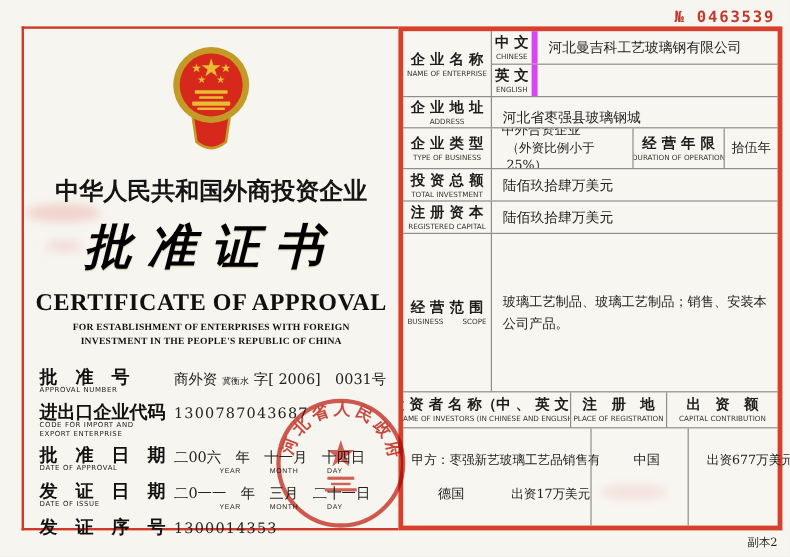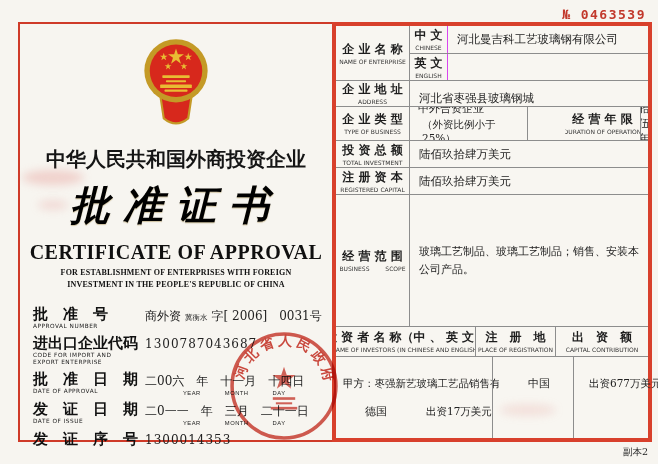--- a/index.html
+++ b/index.html
@@ -86,21 +86,21 @@
   .lbl-en{font-size:6px;color:#333;white-space:nowrap;letter-spacing:0;line-height:1.2;}
   .wide-words{word-spacing:14px;}
   .valcell{
     flex:1;display:flex;align-items:center;padding-left:9px;
     font-size:11.5px;color:#222;font-family:"DejaVu Serif",serif;
   }
   .subrows{flex:1;display:flex;flex-direction:column;}
   .subrow{flex:1;display:flex;}
   .subrow.first{border-bottom:1px solid #8d8d8d;}
   .sublbl{
-    width:38px;flex:none;border-right:1px solid #d946ef;
+    width:38px;flex:none;border-right:5px solid #d946ef;
     display:flex;flex-direction:column;justify-content:center;align-items:center;
   }
   .typecell{
     width:118px;flex:none;border-right:1px solid #8d8d8d;
     display:flex;flex-direction:column;justify-content:center;padding-left:8px;
     font-size:11px;color:#222;font-family:"DejaVu Serif",serif;line-height:1.35;
   }
   .typecell .l2{font-size:10.5px;padding-left:4px;}
   .durlbl{width:76px;}
   .durval{flex:1;display:flex;align-items:center;justify-content:center;
@@ -285,21 +285,21 @@
 
       <div class="trow" style="height:34px;">
         <div class="cell lblcell">
           <div class="lbl-cn">企 业 类 型</div>
           <div class="lbl-en">TYPE  OF  BUSINESS</div>
         </div>
         <div class="cell typecell">
           <div>中外合资企业</div>
           <div class="l2">（外资比例小于25%）</div>
         </div>
-        <div class="cell lblcell durlbl" style="border-right:1px solid #8d8d8d;margin-left:37px;">
+        <div class="cell lblcell durlbl" style="border-right:1px solid #8d8d8d;">
           <div class="lbl-cn">经 营 年 限</div>
           <div class="lbl-en">DURATION OF OPERATION</div>
         </div>
         <div class="cell durval">拾伍年</div>
       </div>
 
       <div class="trow" style="height:27px;">
         <div class="cell lblcell">
           <div class="lbl-cn">投 资 总 额</div>
           <div class="lbl-en">TOTAL  INVESTMENT</div>

